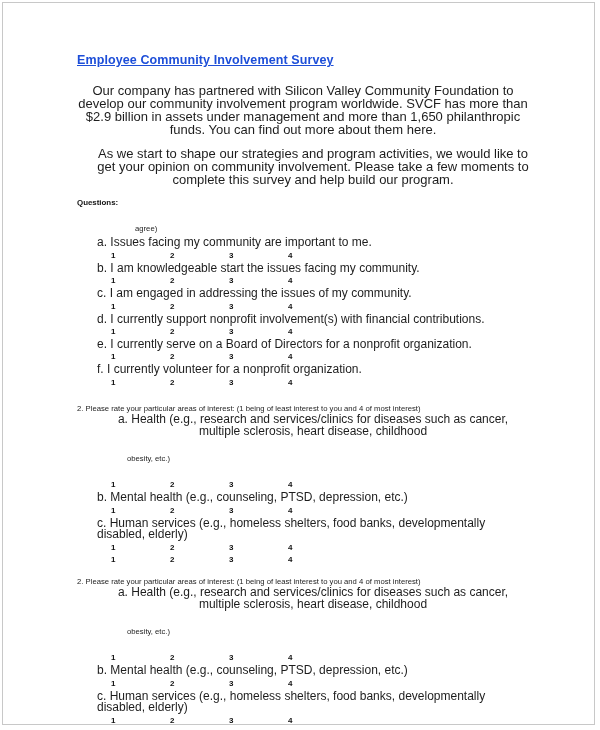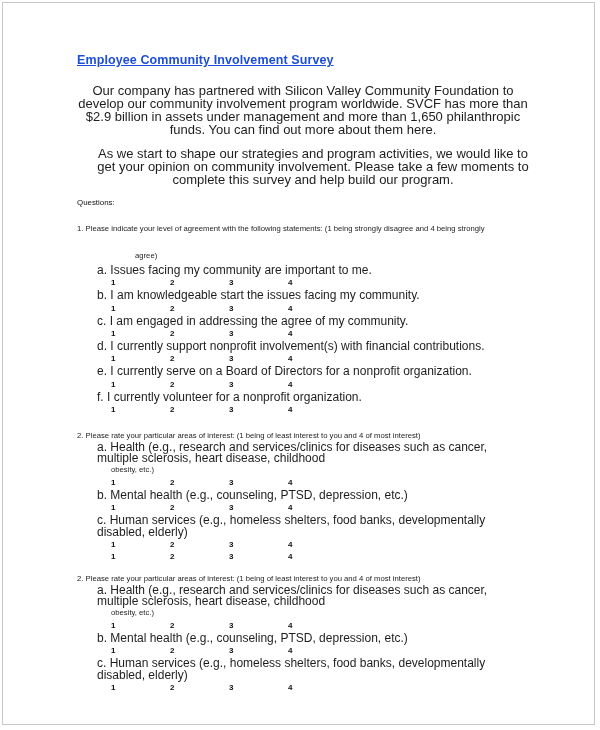--- a/index.html
+++ b/index.html
@@ -42,22 +42,22 @@
     font-size: 13px;
     line-height: 13px;
     margin: 0 0 11px 0;
     text-align: center;
     color: #1d1d1d;
   }
   .para.tight { margin-bottom: 12px; margin-left: 20px; }
   .thanks { margin-bottom: 13px; }
   .questions-head {
     font-size: 7.9px;
-    font-weight: normal;
-    margin: 0 0 16px 0;
+    font-weight: bold;
+    margin: 0 0 7px 0;
     color: #111;
   }
   .q-line {
     font-size: 7.7px;
     line-height: 11.4px;
     margin: 0;
     color: #1d1d1d;
   }
   .q-cont {
     font-size: 7.7px;
@@ -66,25 +66,25 @@
     padding-left: 58px;
     color: #1d1d1d;
   }
   .sub-item {
     font-size: 12px;
     line-height: 11.4px;
     margin: 0;
     padding-left: 20px;
     color: #1d1d1d;
   }
-  .sub-item.wrap { padding-left: 20px; }
+  .sub-item.wrap { padding-left: 20px; text-align: center; }
   .sub-cont {
     font-size: 7.7px;
     line-height: 11.4px;
-    margin: 0;
+    margin: 16px;
     padding-left: 34px;
     color: #1d1d1d;
   }
   .scale {
     display: flex;
     padding-left: 34px;
     margin: 2px 0 3px 0;
   }
   .scale span {
     width: 59px;
@@ -105,40 +105,39 @@
     <h1 class="doc-title">Employee Community Involvement Survey</h1>
 
     <p class="para">Our company has partnered with Silicon Valley Community Foundation to develop our community involvement program worldwide. SVCF has more than $2.9 billion in assets under management and more than 1,650 philanthropic funds. You can find out more about them here.</p>
 
     <p class="para tight">As we start to shape our strategies and program activities, we would like to get your opinion on community involvement. Please take a few moments to complete this survey and help build our program.</p>
 
 
     <div class="questions-head">Questions:</div>
 
     <div>
-      <p class="q-line">1. Please indicate your level of agreement with the following statements:  (1 being strongly disagree and 4 being strongly</p>
       <p class="q-cont">agree)</p>
 
       <p class="sub-item">a. Issues facing my community are important to me.</p>
       <div class="scale">
         <span>1</span>
         <span>2</span>
         <span>3</span>
         <span>4</span>
       </div>
 
       <p class="sub-item">b. I am knowledgeable start the issues facing my community.</p>
       <div class="scale">
         <span>1</span>
         <span>2</span>
         <span>3</span>
         <span>4</span>
       </div>
 
-      <p class="sub-item">c. I am engaged in addressing the agree of my community.</p>
+      <p class="sub-item">c. I am engaged in addressing the issues of my community.</p>
       <div class="scale">
         <span>1</span>
         <span>2</span>
         <span>3</span>
         <span>4</span>
       </div>
 
       <p class="sub-item">d. I currently support nonprofit involvement(s) with financial contributions.</p>
       <div class="scale">
         <span>1</span>

